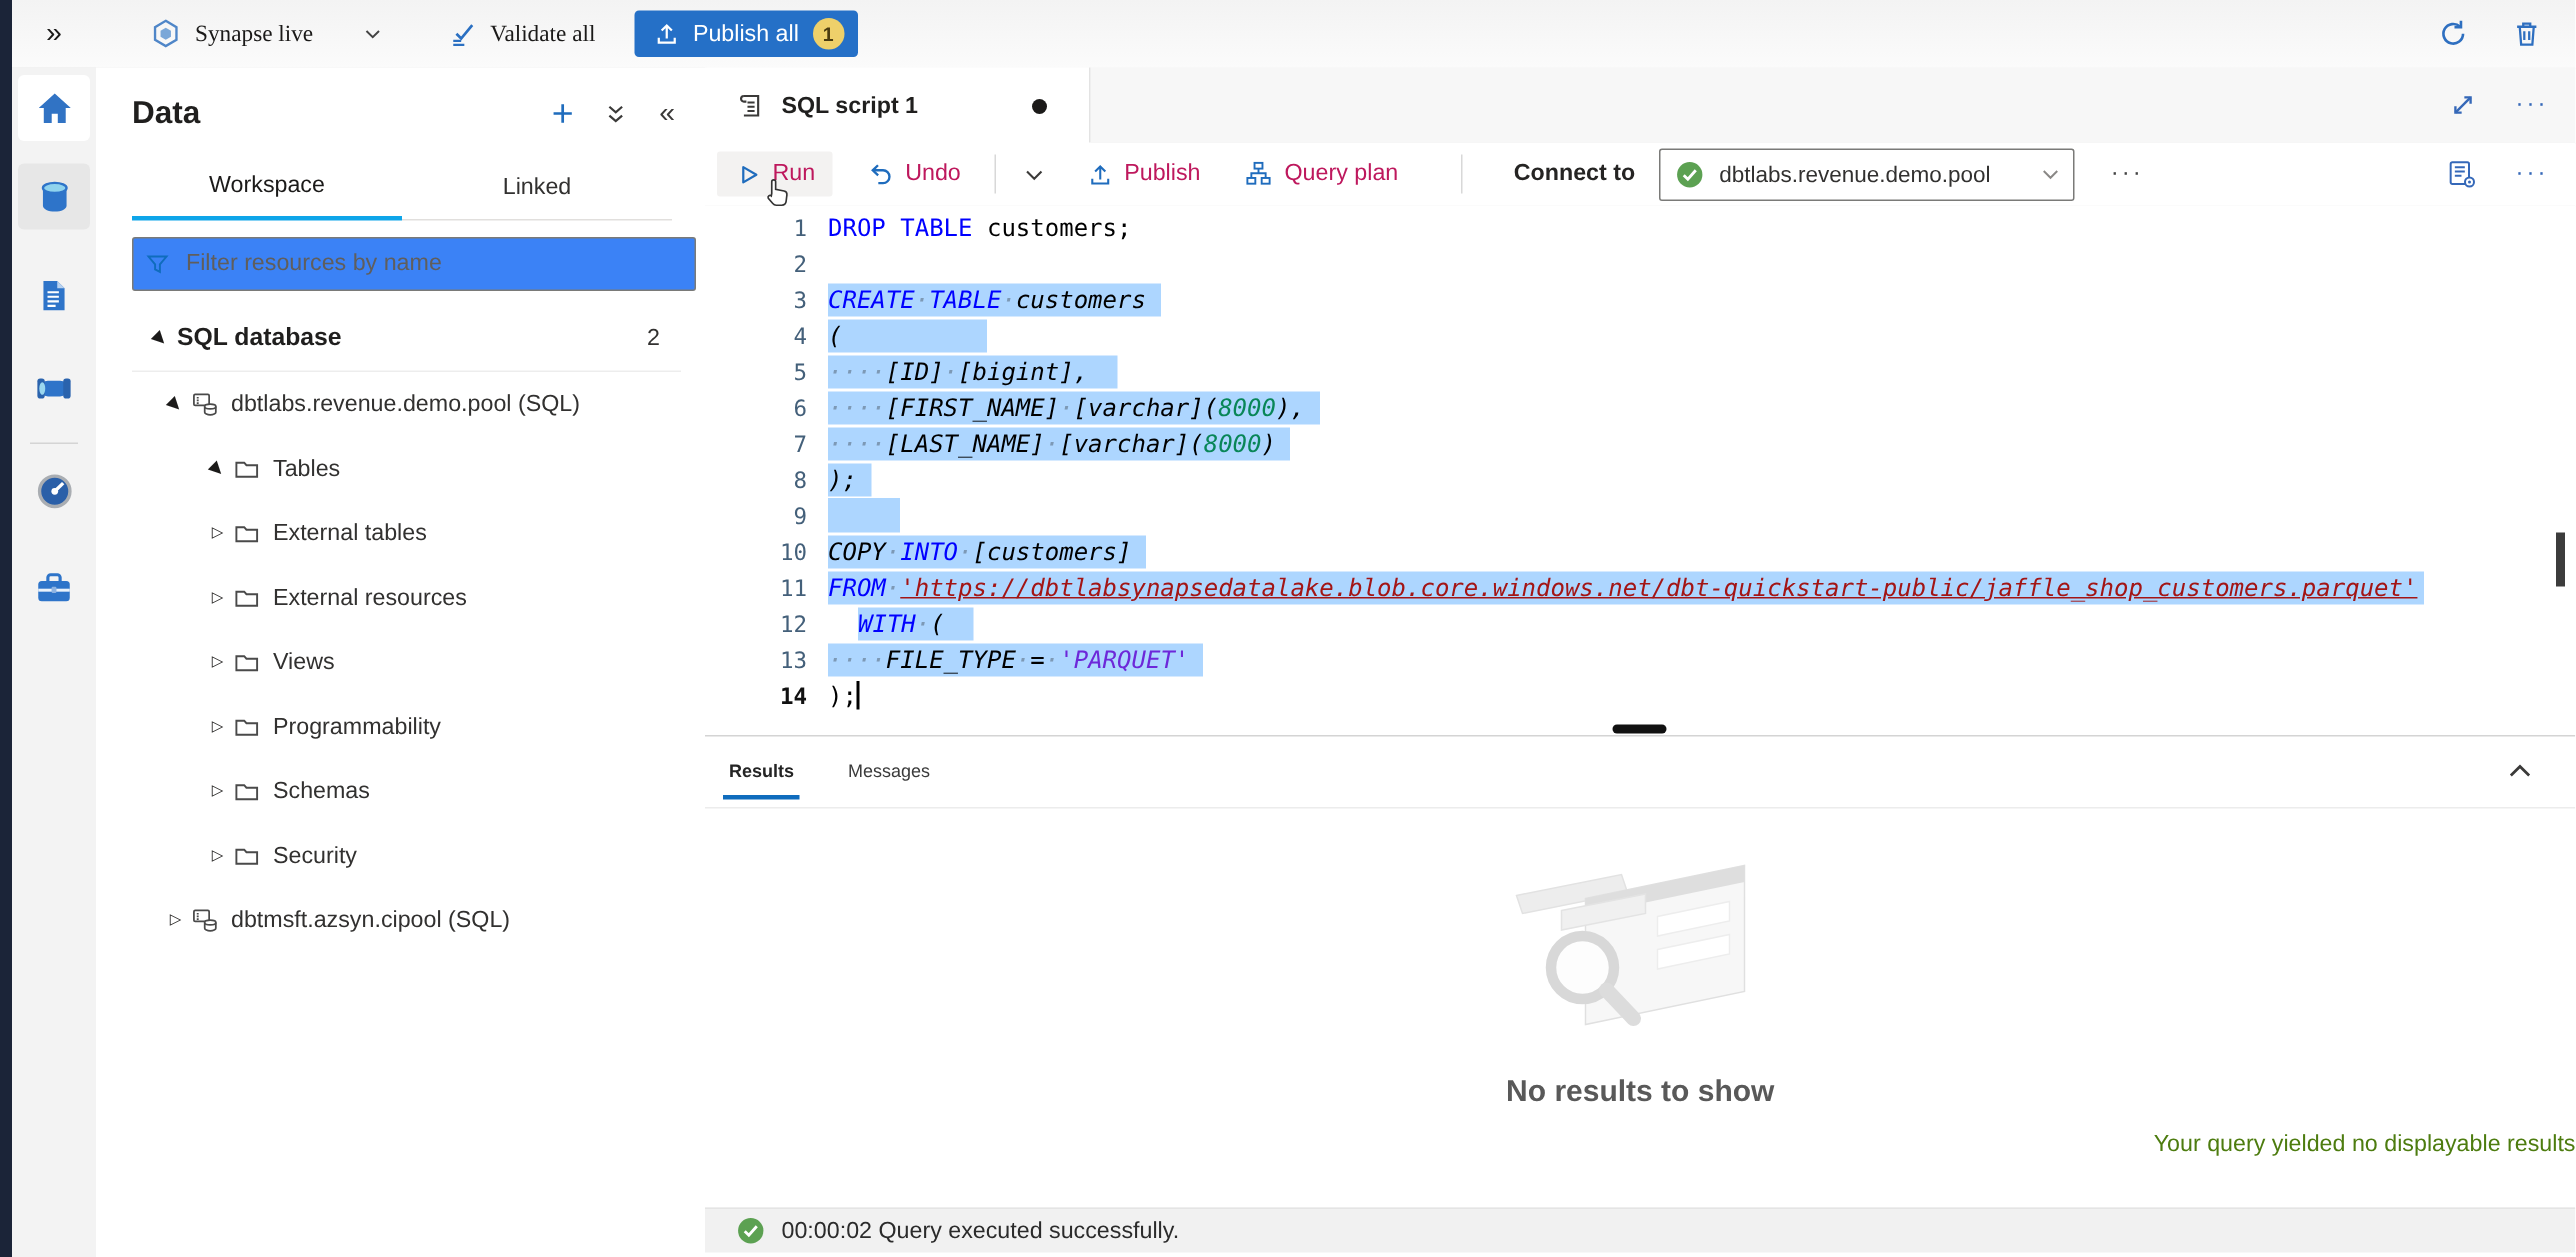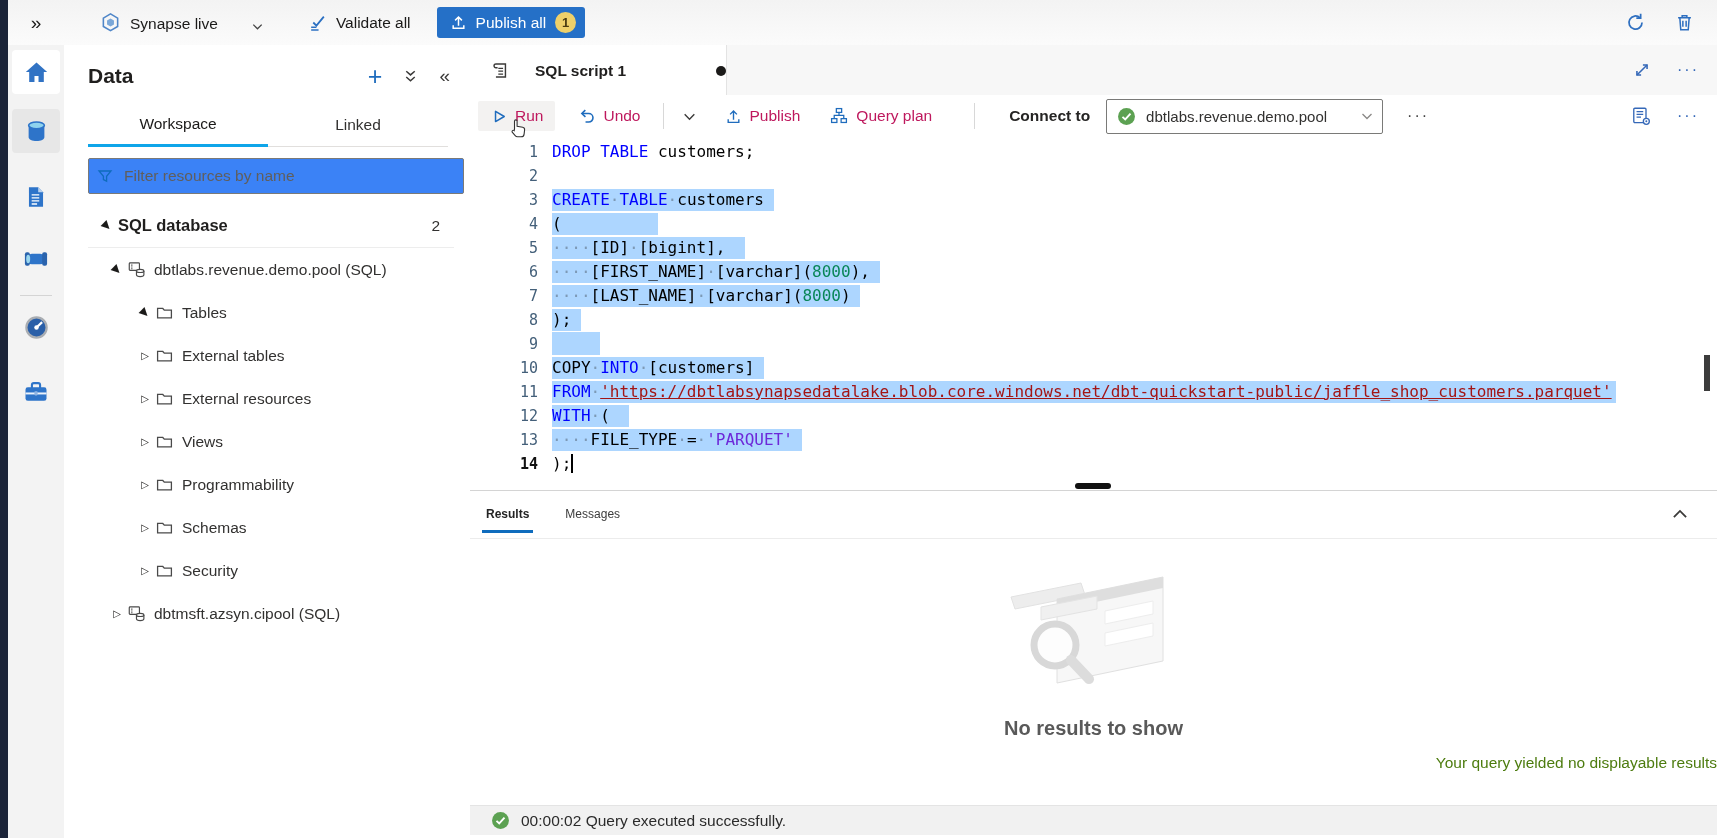--- a/index.html
+++ b/index.html
@@ -8,21 +8,21 @@
   .abs{position:absolute;}
   svg{display:block;}
 
   
   #left-edge{left:0;top:0;width:8px;height:838px;background:#1b2438;}
 
   
   #topbar{left:8px;top:0;width:1709px;height:45px;background:linear-gradient(#f3f3f3,#fbfbfb);
           border-bottom:1px solid #e4e4e4;display:flex;align-items:center;}
   #rail-expand{width:56px;text-align:center;font-size:19px;color:#1b1a19;cursor:pointer;}
-  .tb-group{display:flex;align-items:flex-end;gap:9px;margin-left:34px;cursor:pointer;}
+  .tb-group{display:flex;align-items:center;gap:9px;margin-left:34px;cursor:pointer;font-family:Liberation Serif, serif;}
   .tb-label{font-size:15.5px;color:#1b1a19;}
   #publish-all{margin-left:26px;height:31px;background:#2570c7;border:none;border-radius:3px;
                display:flex;align-items:center;gap:9px;padding:0 9px 0 13px;cursor:pointer;}
   #publish-all .tb-label{color:#fff;}
   #publish-badge{width:21px;height:21px;border-radius:50%;background:#eed06a;color:#4a3b10;
                  font-size:13px;font-weight:700;display:flex;align-items:center;justify-content:center;}
   #topbar-right{margin-left:auto;display:flex;align-items:center;gap:28px;padding-right:22px;}
 
   
   #rail{left:8px;top:45px;width:56px;height:793px;background:#f3f3f3;}
@@ -59,21 +59,21 @@
   .twisty.open{transform:rotate(45deg);font-size:11px;}
   .tree-row .node-icon{width:26px;flex:none;display:flex;align-items:center;}
   .tree-row .count{margin-left:auto;padding-right:30px;font-size:15.5px;font-weight:400;color:#323130;}
   .tree-sep{height:1px;background:#ededed;margin:0 16px 0 24px;}
   .ind0{padding-left:32px;} .ind1{padding-left:42px;} .ind2{padding-left:70px;}
 
   
   #main{left:470px;top:45px;width:1247px;height:793px;background:#fff;}
   #tabstrip{position:absolute;left:0;top:0;width:1247px;height:50px;background:#f7f7f7;border-bottom:1px solid #e3e3e3;}
   #script-tab{position:absolute;left:0;top:0;width:236px;height:51px;background:#fff;
-              border-right:1px solid #e3e3e3;display:flex;align-items:center;padding-left:20px;gap:12px;cursor:pointer;justify-content:space-between;}
+              border-right:1px solid #e3e3e3;display:flex;align-items:center;padding-left:20px;gap:12px;cursor:pointer;}
   #script-tab-title{font-size:15.5px;font-weight:700;color:#201f1e;}
   #dirty-dot{width:10px;height:10px;border-radius:50%;background:#1b1a19;margin-left:64px;}
   #tabstrip-right{position:absolute;right:18px;top:0;height:50px;display:flex;align-items:center;gap:26px;}
   .more-dots{color:#3568b8;font-size:16px;letter-spacing:2px;cursor:pointer;}
 
   #toolbar{position:absolute;left:0;top:50px;width:1247px;height:42px;background:#fff;
            border-bottom:1px solid #f0f0f0;display:flex;align-items:center;}
   .cmd{display:flex;align-items:flex-end;gap:8px;padding:6px 12px;border-radius:2px;cursor:pointer;color:#be185d;}
   #cmd-run{margin-left:8px;background:#f3f2f1;}
   .vdiv{width:1px;height:26px;background:#d8d8d8;margin:0 10px;}
@@ -83,21 +83,21 @@
   #pool-name{flex:1;font-size:15px;color:#323130;white-space:nowrap;overflow:hidden;}
   #toolbar-right{margin-left:auto;display:flex;align-items:center;gap:26px;padding-right:18px;}
 
   
   #editor{position:absolute;left:0;top:92px;width:1247px;height:343px;background:#fff;overflow:hidden;
           font-family:"DejaVu Sans Mono","Liberation Mono",monospace;font-size:16px;padding-top:3px;}
   .code-line{height:24px;line-height:24px;display:flex;white-space:pre;}
   .gutter-num{width:68px;flex:none;text-align:right;font-size:15px;color:#44607a;}
   .gutter-num.active{color:#111;font-weight:700;}
   .code-body{margin-left:14px;}
-  .sel{background:#add6ff;padding-top:1px;padding-bottom:2px;}
+  .sel{background:#add6ff;padding-top:1px;padding-bottom:2px;font-style:italic;}
   .sel.empty{display:inline-block;height:20px;vertical-align:text-bottom;}
   .tok-kw{color:#0000ff;} .tok-pl{color:#000;} .tok-num{color:#098658;}
   .tok-str{color:#6d28d9;} .tok-url{color:#a31515;text-decoration:underline;}
   .tok-ws{color:#7d99b5;}
   .caret{display:inline-block;width:2px;height:19px;background:#000;vertical-align:-4px;}
   #scroll-marker{left:1234px;top:310px;width:6px;height:36px;background:#3c3c3c;}
   #sash-handle{left:605px;top:438px;width:36px;height:6px;background:#111;border-radius:3px;cursor:row-resize;}
 
   
   #results-divider{left:0;top:445px;width:1247px;height:1px;background:#d4d4d4;}
@@ -465,21 +465,21 @@
         <div class="code-line"><span class="gutter-num">2</span><span class="code-body"></span></div>
         <div class="code-line"><span class="gutter-num">3</span><span class="code-body"><span class="sel" style="padding-right: 1ch;"><span class="tok-kw">CREATE</span><span class="tok-ws">·</span><span class="tok-kw">TABLE</span><span class="tok-ws">·</span><span class="tok-pl">customers</span></span></span></div>
         <div class="code-line"><span class="gutter-num">4</span><span class="code-body"><span class="sel" style="padding-right: 10ch;"><span class="tok-pl">(</span></span></span></div>
         <div class="code-line"><span class="gutter-num">5</span><span class="code-body"><span class="sel" style="padding-right: 2ch;"><span class="tok-ws">····</span><span class="tok-pl">[ID]</span><span class="tok-ws">·</span><span class="tok-pl">[bigint],</span></span></span></div>
         <div class="code-line"><span class="gutter-num">6</span><span class="code-body"><span class="sel" style="padding-right: 1ch; margin-top: 48px;"><span class="tok-ws">····</span><span class="tok-pl">[FIRST_NAME]</span><span class="tok-ws">·</span><span class="tok-pl">[varchar](</span><span class="tok-num">8000</span><span class="tok-pl">),</span></span></span></div>
         <div class="code-line"><span class="gutter-num">7</span><span class="code-body"><span class="sel" style="padding-right: 1ch;"><span class="tok-ws">····</span><span class="tok-pl">[LAST_NAME]</span><span class="tok-ws">·</span><span class="tok-pl">[varchar](</span><span class="tok-num">8000</span><span class="tok-pl">)</span></span></span></div>
         <div class="code-line"><span class="gutter-num">8</span><span class="code-body"><span class="sel" style="padding-right: 1ch;"><span class="tok-pl">);</span></span></span></div>
         <div class="code-line"><span class="gutter-num">9</span><span class="code-body"><span class="sel empty" style="padding-right: 5ch;"></span></span></div>
         <div class="code-line"><span class="gutter-num">10</span><span class="code-body"><span class="sel" style="padding-right: 1ch;"><span class="tok-pl">COPY</span><span class="tok-ws">·</span><span class="tok-kw">INTO</span><span class="tok-ws">·</span><span class="tok-pl">[customers]</span></span></span></div>
         <div class="code-line"><span class="gutter-num">11</span><span class="code-body"><span class="sel" style="padding-right: 0.5ch;"><span class="tok-kw">FROM</span><span class="tok-ws">·</span><span class="tok-str tok-url">'https://dbtlabsynapsedatalake.blob.core.windows.net/dbt-quickstart-public/jaffle_shop_customers.parquet'</span></span></span></div>
-        <div class="code-line"><span class="gutter-num">12</span><span class="code-body"><span class="sel" style="padding-right: 2ch;"><span class="tok-kw">WITH</span><span class="tok-ws">·</span><span class="tok-pl">(</span></span></span></div>
+        <div class="code-line"><span class="gutter-num">12</span><span class="code-body"><span class="sel" style="padding-right: 2ch; margin-left: 20px;"><span class="tok-kw">WITH</span><span class="tok-ws">·</span><span class="tok-pl">(</span></span></span></div>
         <div class="code-line"><span class="gutter-num">13</span><span class="code-body"><span class="sel" style="padding-right: 1ch;"><span class="tok-ws">····</span><span class="tok-pl">FILE_TYPE</span><span class="tok-ws">·</span><span class="tok-pl">=</span><span class="tok-ws">·</span><span class="tok-str">'PARQUET'</span></span></span></div>
         <div class="code-line"><span class="gutter-num active">14</span><span class="code-body"><span class="tok-pl">);</span><span class="caret"></span></span></div>
       </div>
     <div id="scroll-marker" class="abs"></div>
     <div id="sash-handle" class="abs"></div>
 
     <div id="results-divider" class="abs"></div>
     <div id="results-tabs">
       <div class="res-tab active">Results</div>
       <div class="res-tab" style="margin-left:28px;">Messages</div>

